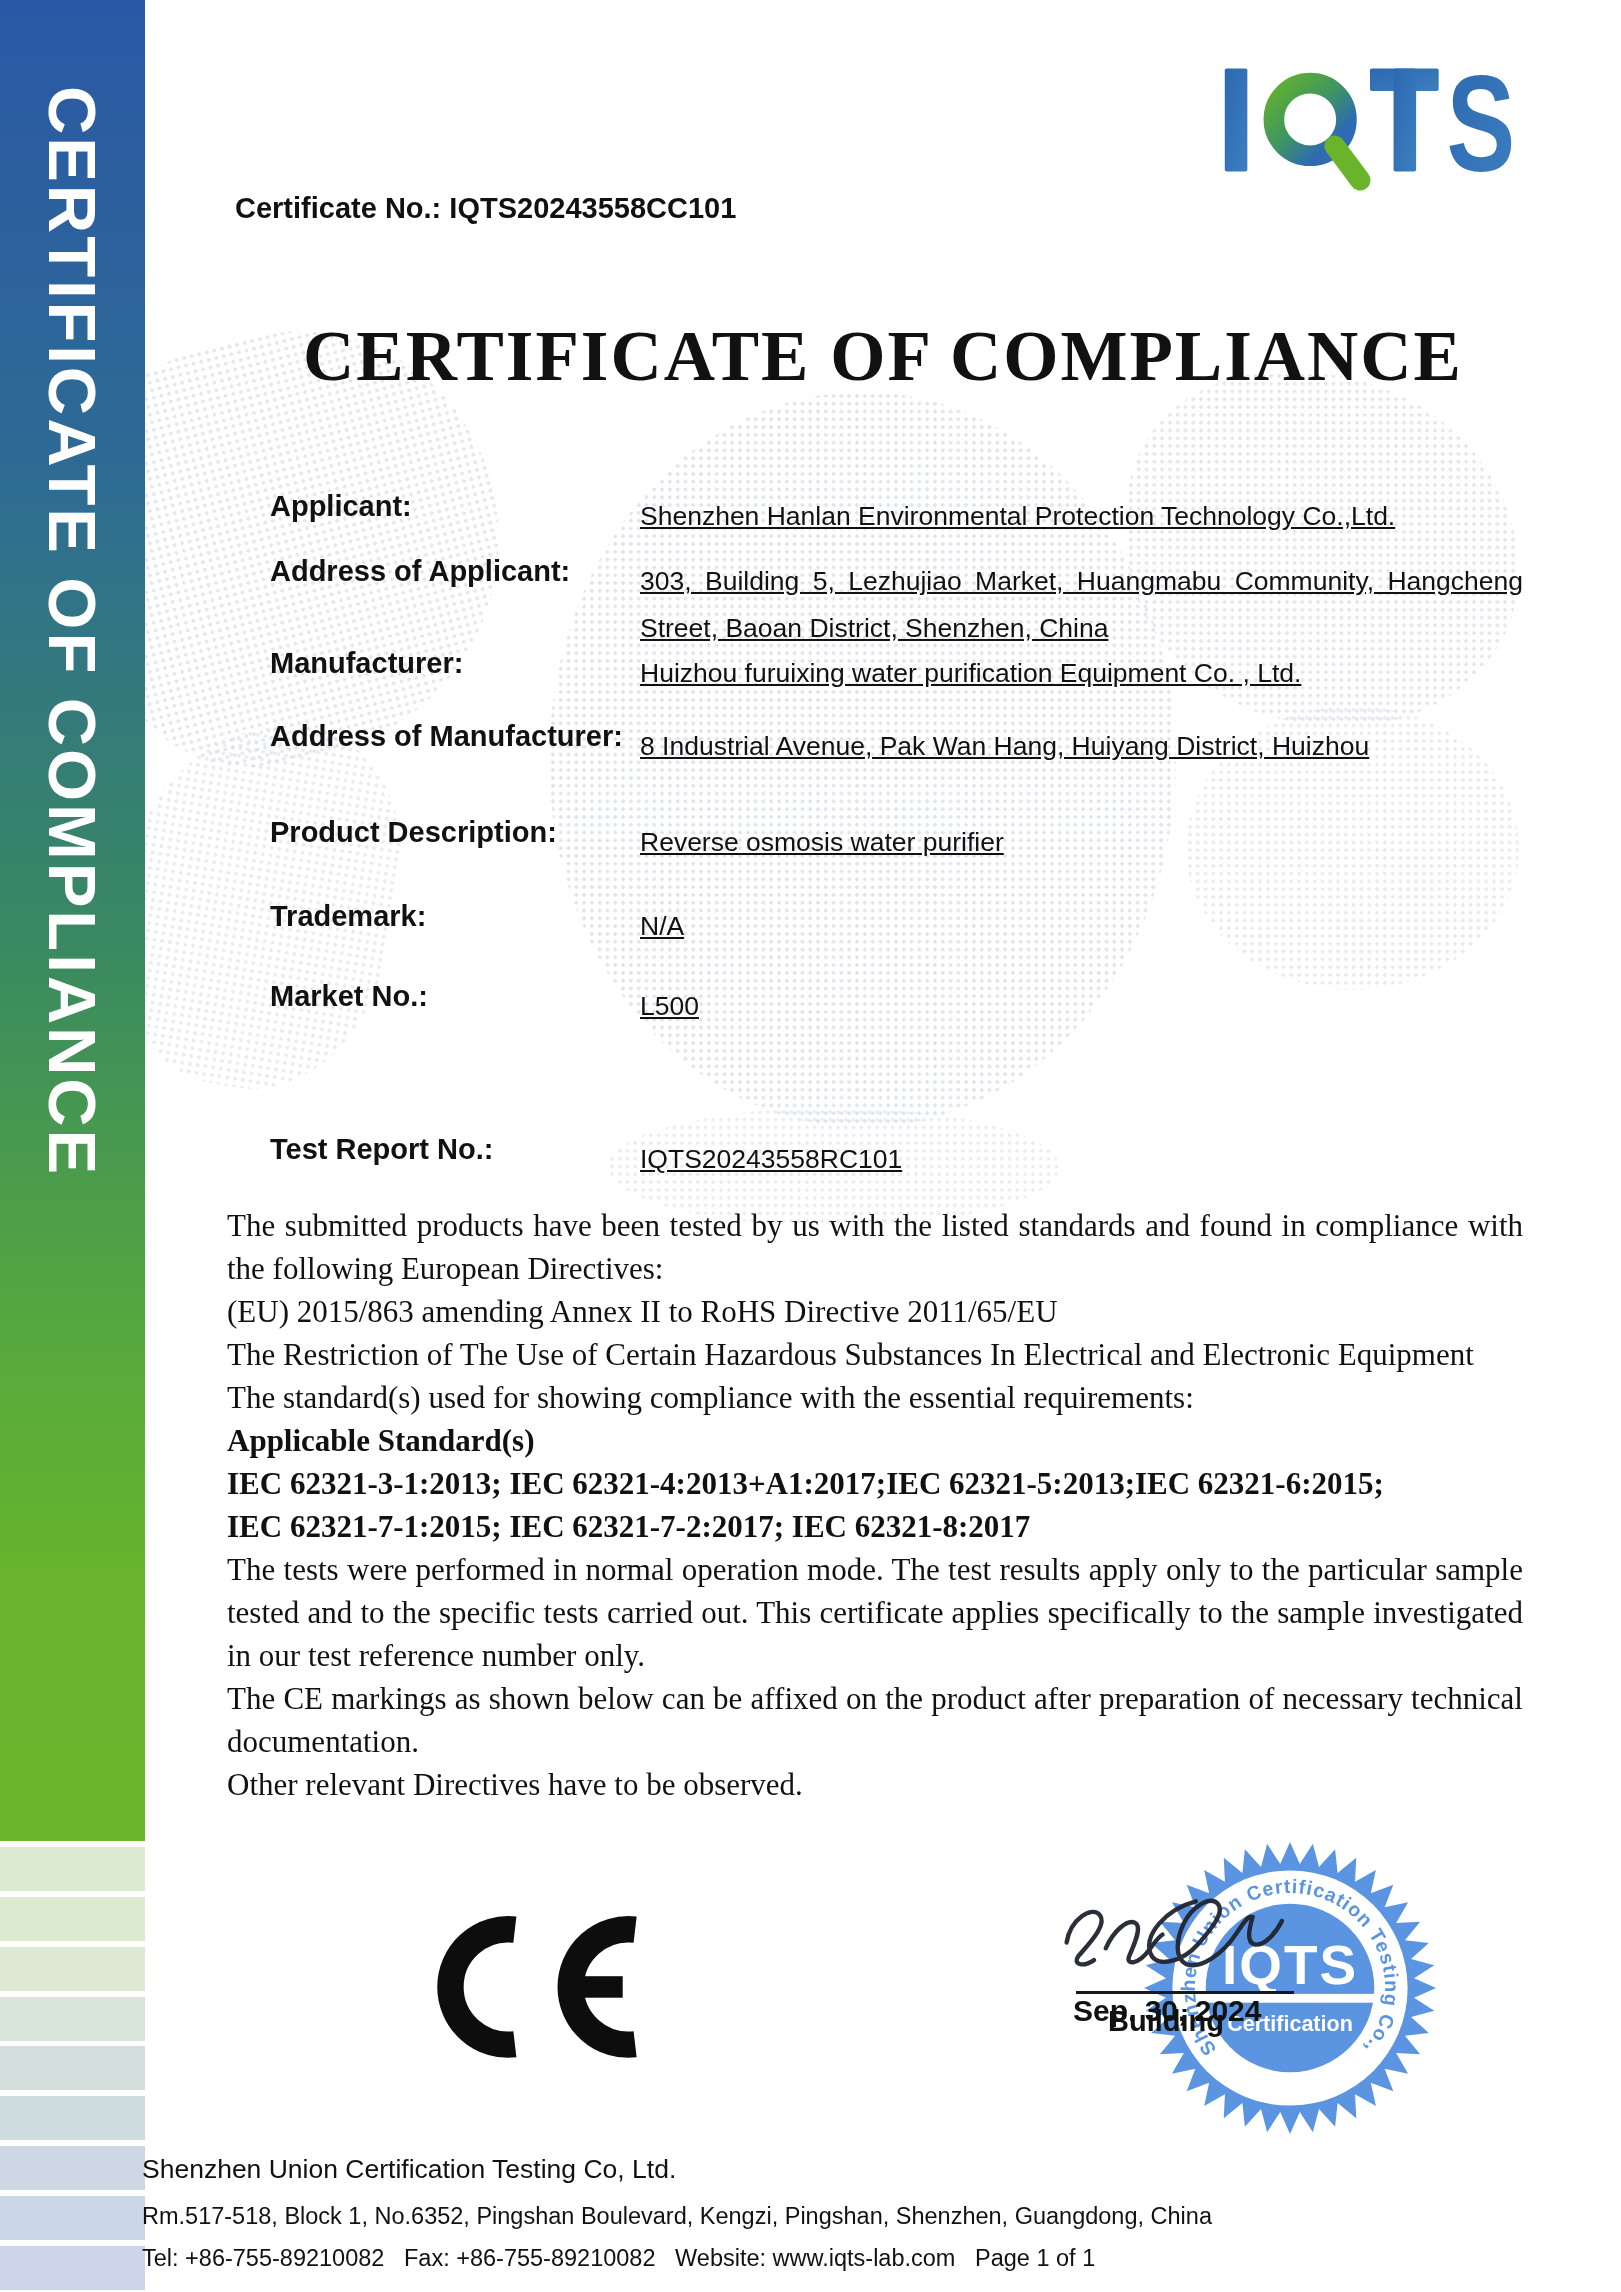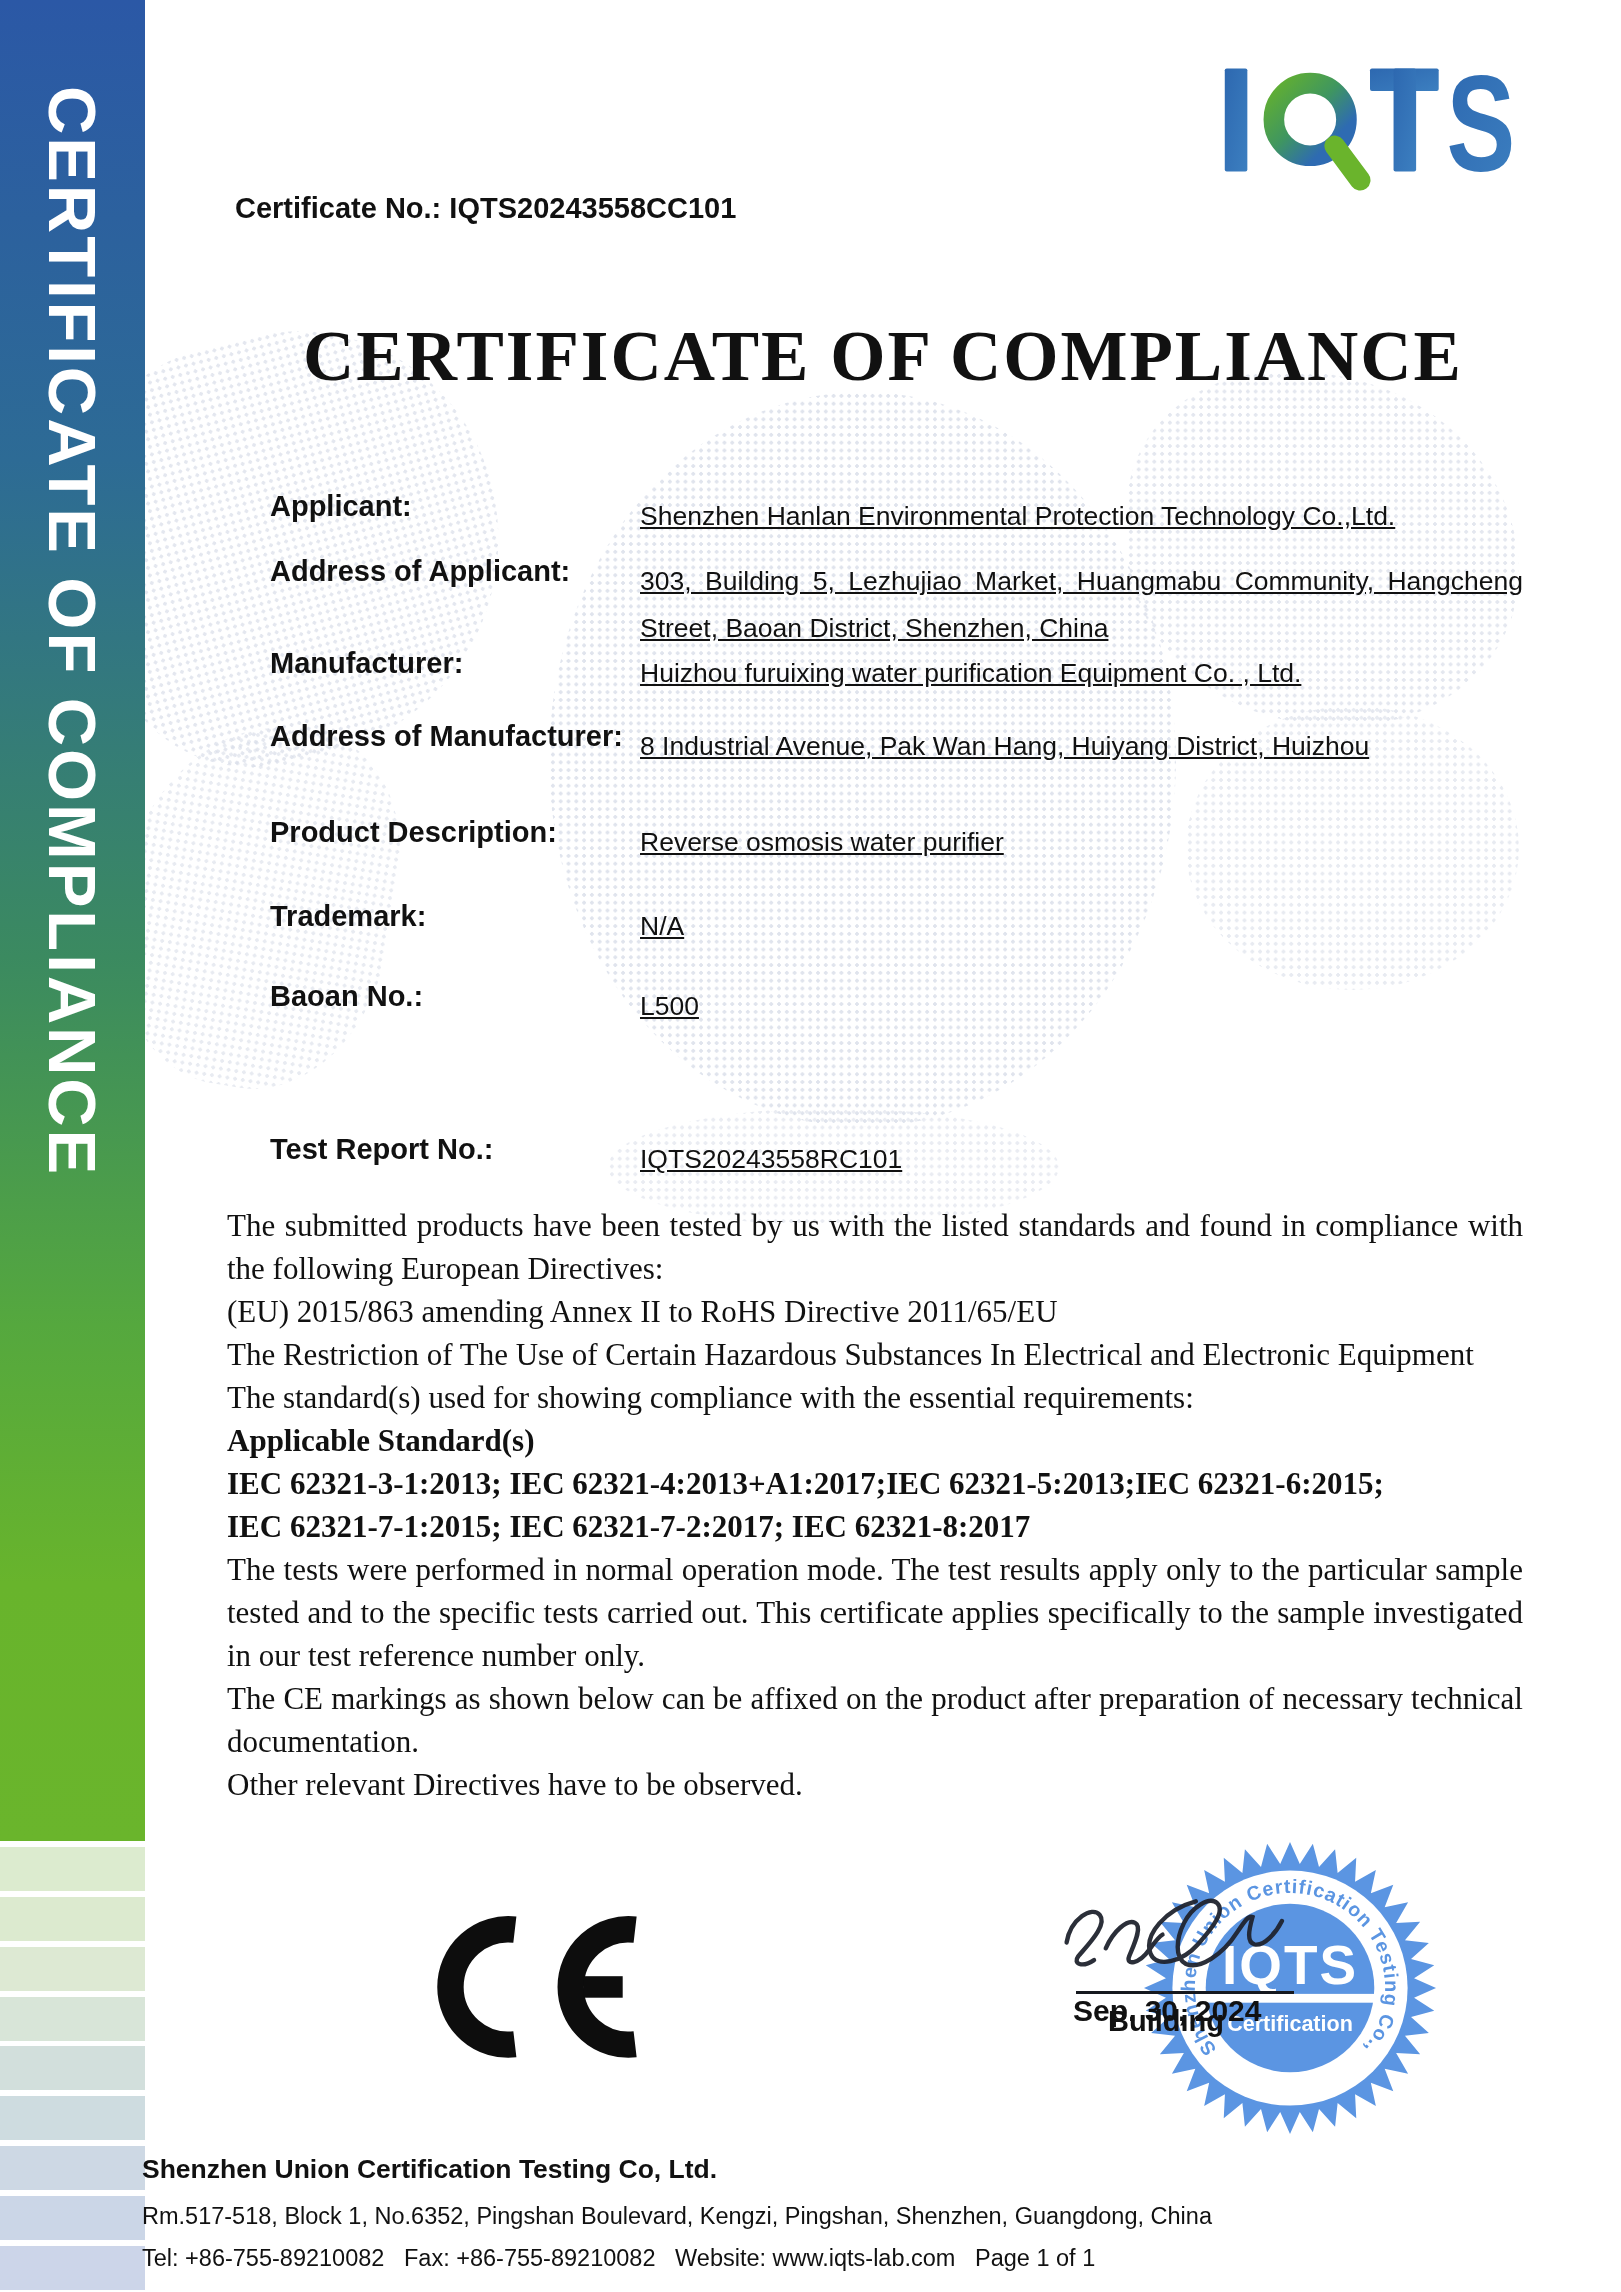--- a/index.html
+++ b/index.html
@@ -66,21 +66,21 @@
 
   
   .ce-mark{position:absolute;left:421px;top:1897px;}
   .stamp{position:absolute;left:1143px;top:1841px;}
   .signature{position:absolute;left:1049px;top:1872px;}
   .sig-line{position:absolute;left:1076px;top:1991px;width:218px;height:2.9px;background:#15181f;}
   .sig-role{position:absolute;left:1108px;top:2005px;font-size:29px;font-weight:bold;}
   .sig-date{position:absolute;left:1073px;top:1994px;font-size:30px;font-weight:bold;}
 
   
-  .footer-company{position:absolute;left:142px;top:2154px;font-size:26.5px;font-weight:bold;}
+  .footer-company{position:absolute;left:142px;top:2154px;font-size:26.5px;font-weight:normal;}
   .footer-address{position:absolute;left:142px;top:2203px;font-size:23.5px;}
   .footer-contact{position:absolute;left:142px;top:2245px;font-size:23.5px;white-space:pre;}
 </style>
 </head>
 <body>
 
 <div class="page">
 
   <aside class="sidebar">
     <div class="sidebar-bar">
@@ -159,21 +159,21 @@
     </div>
     <div class="row r-product">
       <span class="label">Product Description:</span>
       <span class="value">Reverse osmosis water purifier</span>
     </div>
     <div class="row r-trademark">
       <span class="label">Trademark:</span>
       <span class="value">N/A</span>
     </div>
     <div class="row r-model">
-      <span class="label">Baoan No.:</span>
+      <span class="label">Market No.:</span>
       <span class="value">L500</span>
     </div>
     <div class="row r-report">
       <span class="label">Test Report No.:</span>
       <span class="value">IQTS20243558RC101</span>
     </div>
 
     <section class="body-text" id="body-text">
         <p class="j">The submitted products have been tested by us with the listed standards and found in compliance with the following European Directives:</p>
         <p>(EU) 2015/863 amending Annex II to RoHS Directive 2011/65/EU</p>

